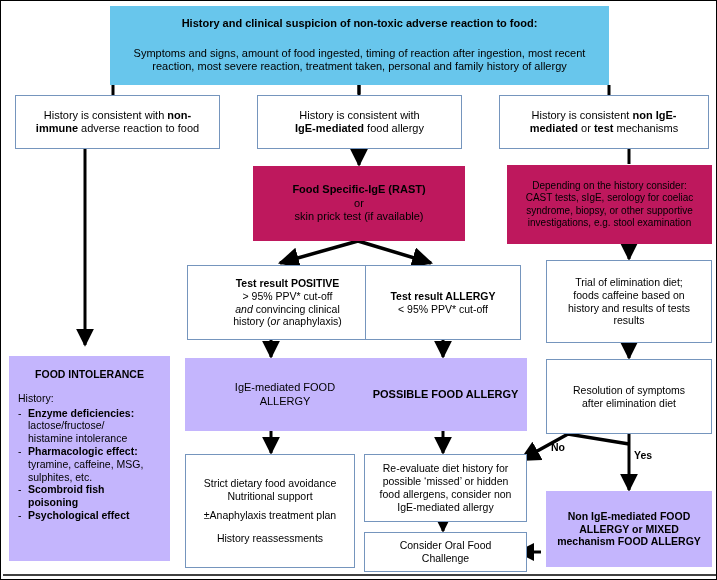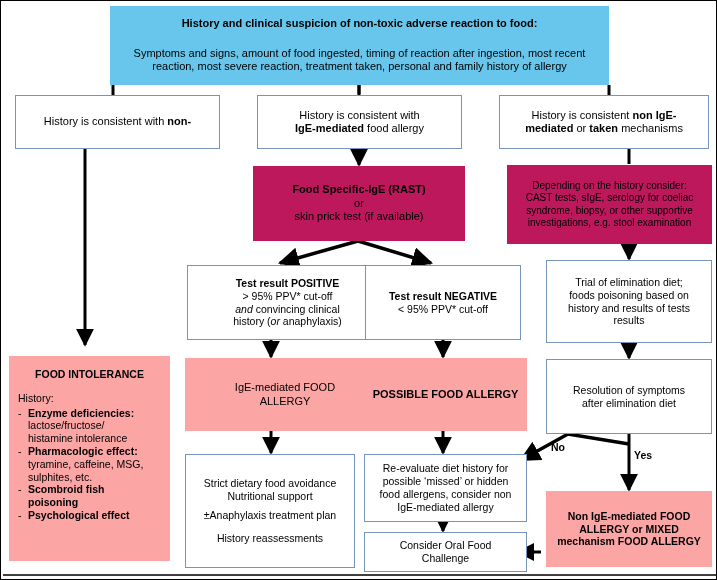--- a/index.html
+++ b/index.html
@@ -38,21 +38,21 @@
   }
   .blue-light {
     background: #be185d;
     border: none;
   }
   .white-box {
     background: #ffffff;
     border: 1px solid #7595bd;
   }
   .gray-box {
-    background: #fca5a5;
+    background: #c4b5fd;
     border: none;
   }
   b { font-weight: bold; }
   i { font-style: italic; }
 
   .left-align {
     text-align: left;
     align-items: flex-start;
   }
   .svg-layer {
@@ -132,30 +132,31 @@
   </svg>
 
   <div class="node blue-dark" style="left:109px; top:5px; width:499px; height:79px; font-size:11px;">
     <span class="ln" style="font-weight:bold; margin-bottom:16px;">History and clinical suspicion of non-toxic adverse reaction to food:</span>
     <span class="ln">Symptoms and signs, amount of food ingested, timing of reaction after ingestion, most recent</span>
     <span class="ln">reaction, most severe reaction, treatment taken, personal and family history of allergy</span>
   </div>
 
   <div class="node white-box" style="left:14px; top:94px; width:205px; height:54px; font-size:11px;">
     <span class="ln"><span>History is consistent with </span><b>non-</b></span>
+    <span class="ln"><b>immune</b><span> adverse reaction to food</span></span>
   </div>
 
   <div class="node white-box" style="left:256px; top:94px; width:205px; height:54px; font-size:11px;">
     <span class="ln">History is consistent with</span>
     <span class="ln"><b>IgE-mediated</b><span> food allergy</span></span>
   </div>
 
   <div class="node white-box" style="left:498px; top:94px; width:210px; height:54px; font-size:11px;">
     <span class="ln"><span>History is consistent </span><b>non IgE-</b></span>
-    <span class="ln"><b>mediated</b><span> or </span><b>taken</b><span> mechanisms</span></span>
+    <span class="ln"><b>mediated</b><span> or </span><b>test</b><span> mechanisms</span></span>
   </div>
 
   <div class="node blue-light" style="left:252px; top:165px; width:212px; height:75px; font-size:11px;">
     <span class="ln" style="font-weight:bold;">Food Specific-IgE (RAST)</span>
     <span class="ln">or</span>
     <span class="ln">skin prick test (if available)</span>
   </div>
 
   <div class="node blue-light" style="left:506px; top:164px; width:205px; height:79px; font-size:10px;">
     <span class="ln">Depending on the history consider:</span>
@@ -165,27 +166,27 @@
   </div>
 
   <div class="node white-box" style="left:186px; top:264px; width:201px; height:75px; font-size:10.5px;">
     <span class="ln" style="font-weight:bold;">Test result POSITIVE</span>
     <span class="ln">&gt; 95% PPV* cut-off</span>
     <span class="ln"><i>and</i><span> convincing clinical</span></span>
     <span class="ln"><span>history (</span><i>or</i><span> anaphylaxis)</span></span>
   </div>
 
   <div class="node white-box" style="left:364px; top:264px; width:156px; height:75px; font-size:10.5px;">
-    <span class="ln" style="font-weight:bold;">Test result NEGATIVE</span>
+    <span class="ln" style="font-weight:bold;">Test result ALLERGY</span>
     <span class="ln">&lt; 95% PPV* cut-off</span>
   </div>
 
   <div class="node white-box" style="left:545px; top:259px; width:166px; height:83px; font-size:10.5px;">
     <span class="ln">Trial of elimination diet;</span>
-    <span class="ln">foods poisoning based on</span>
+    <span class="ln">foods caffeine based on</span>
     <span class="ln">history and results of tests</span>
     <span class="ln">results</span>
   </div>
 
   <div class="node gray-box left-align" style="left:8px; top:355px; width:161px; height:205px; font-size:10.5px; justify-content:flex-start; padding:12px 9px;">
     <span class="ln" style="font-weight:bold; text-align:center; margin-bottom:11px;">FOOD INTOLERANCE</span>
     <span class="ln" style="margin-bottom:2px;">History:</span>
 
     <div class="bullet-row">
       <span class="bullet-dash">-</span>

